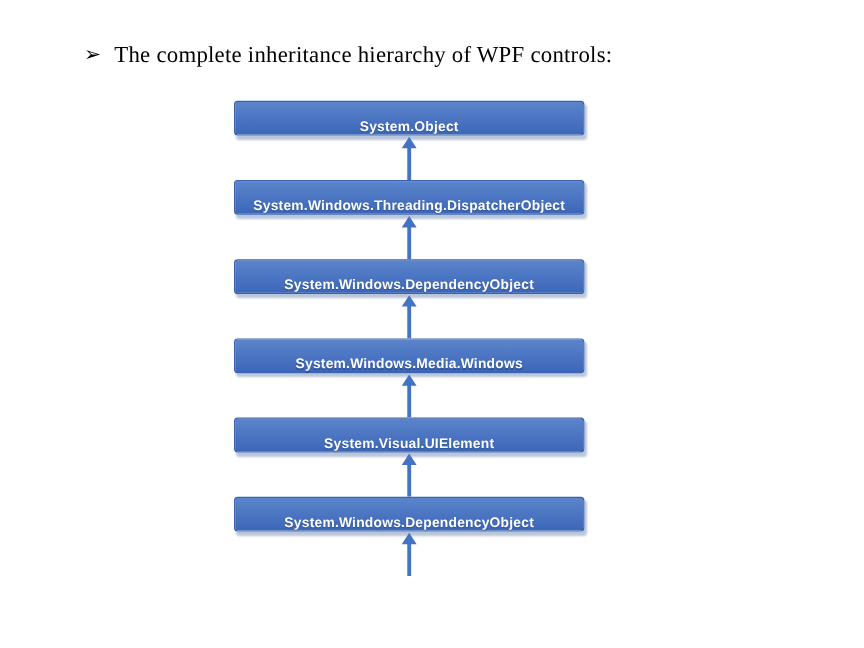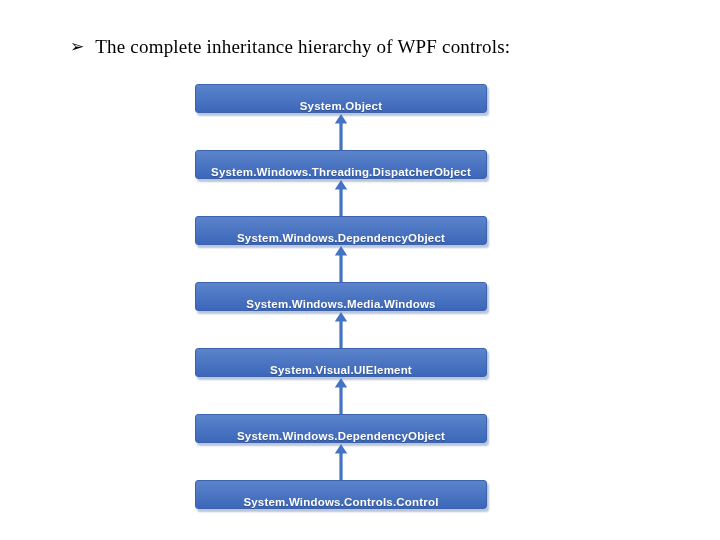--- a/index.html
+++ b/index.html
@@ -135,17 +135,14 @@
   <div class="node">
     <span class="node-label">System.Windows.DependencyObject</span>
   </div>
 
   <div class="arrow-wrap">
     <svg width="14" height="36" viewBox="0 0 14 36">
       <path d="M 7 0 L 13.2 9.5 L 8.6 9.5 L 8.6 36 L 5.4 36 L 5.4 9.5 L 0.8 9.5 Z"></path>
     </svg>
   </div>
 
-  <div class="node">
-    <span class="node-label">System.Windows.Controls.Control</span>
-  </div>
 </div>
 </div>
 
 </body></html>

